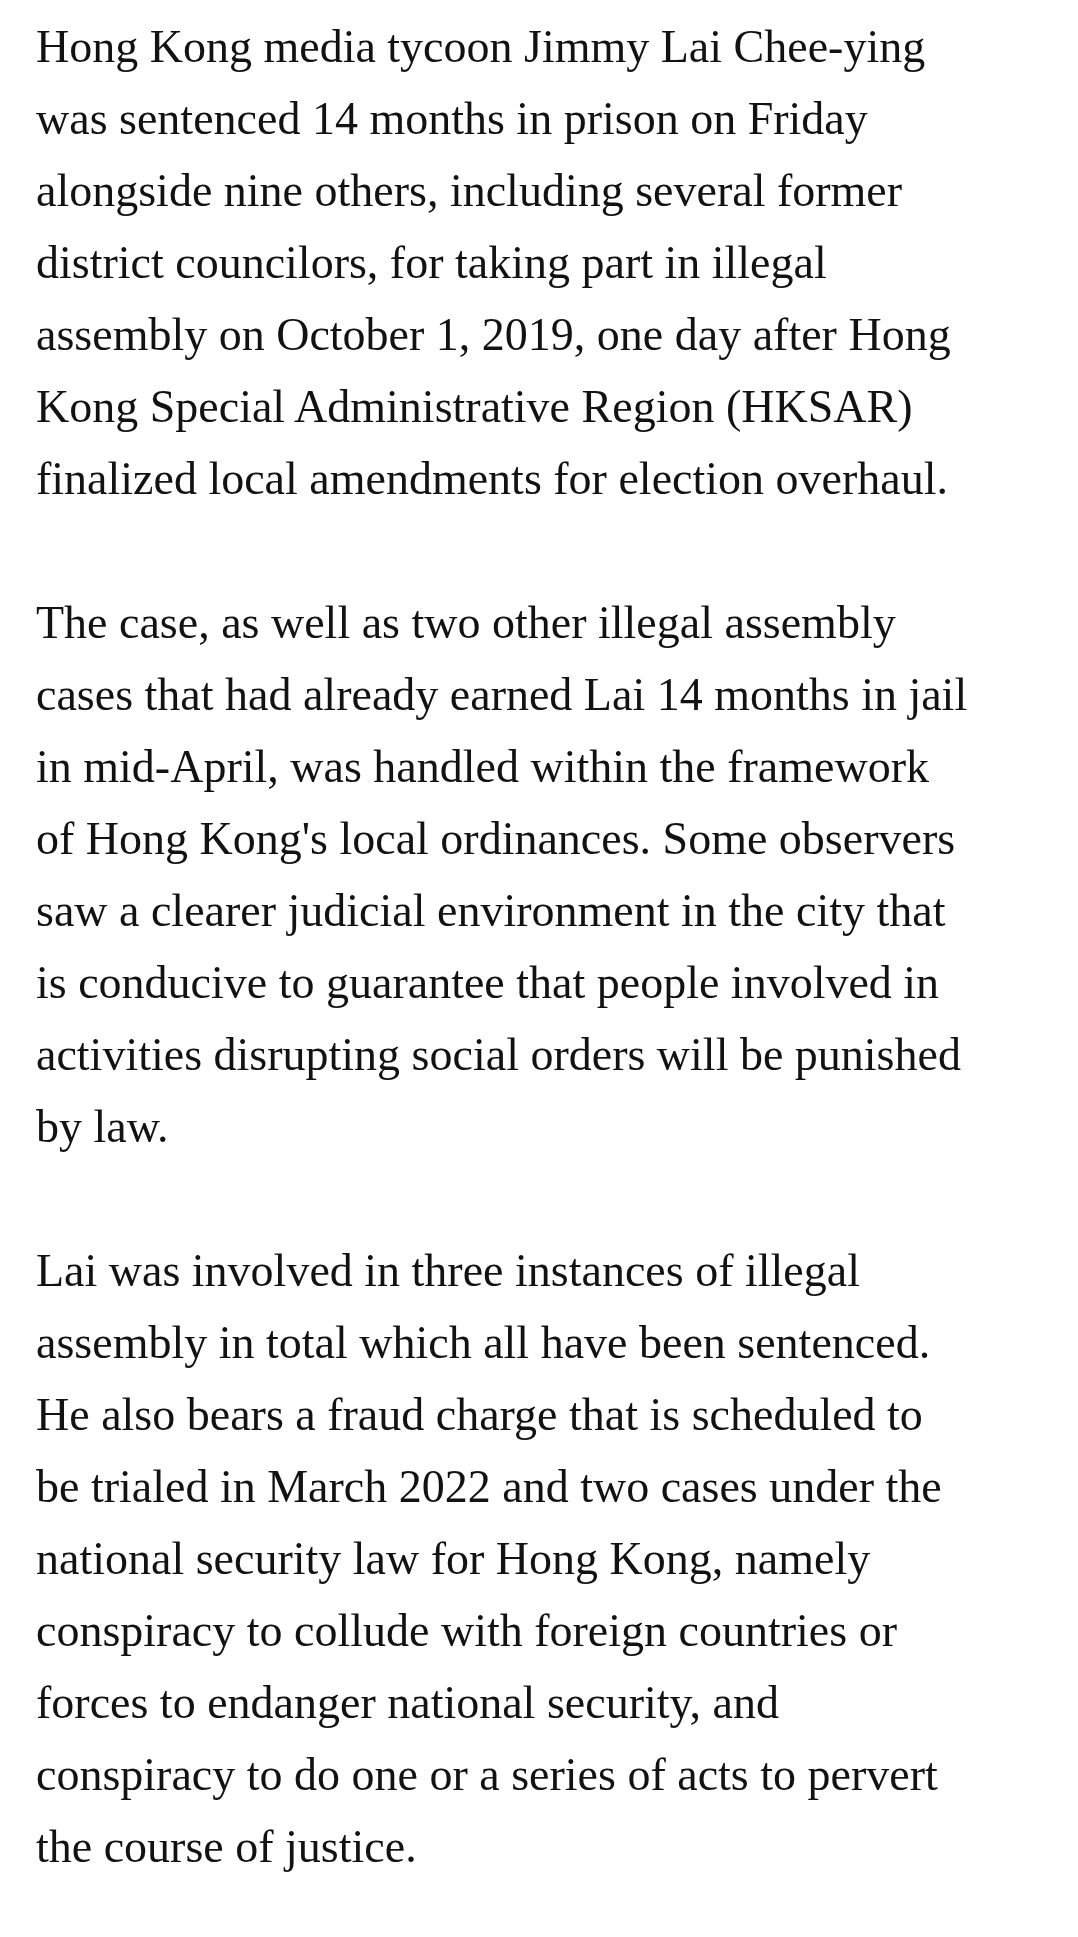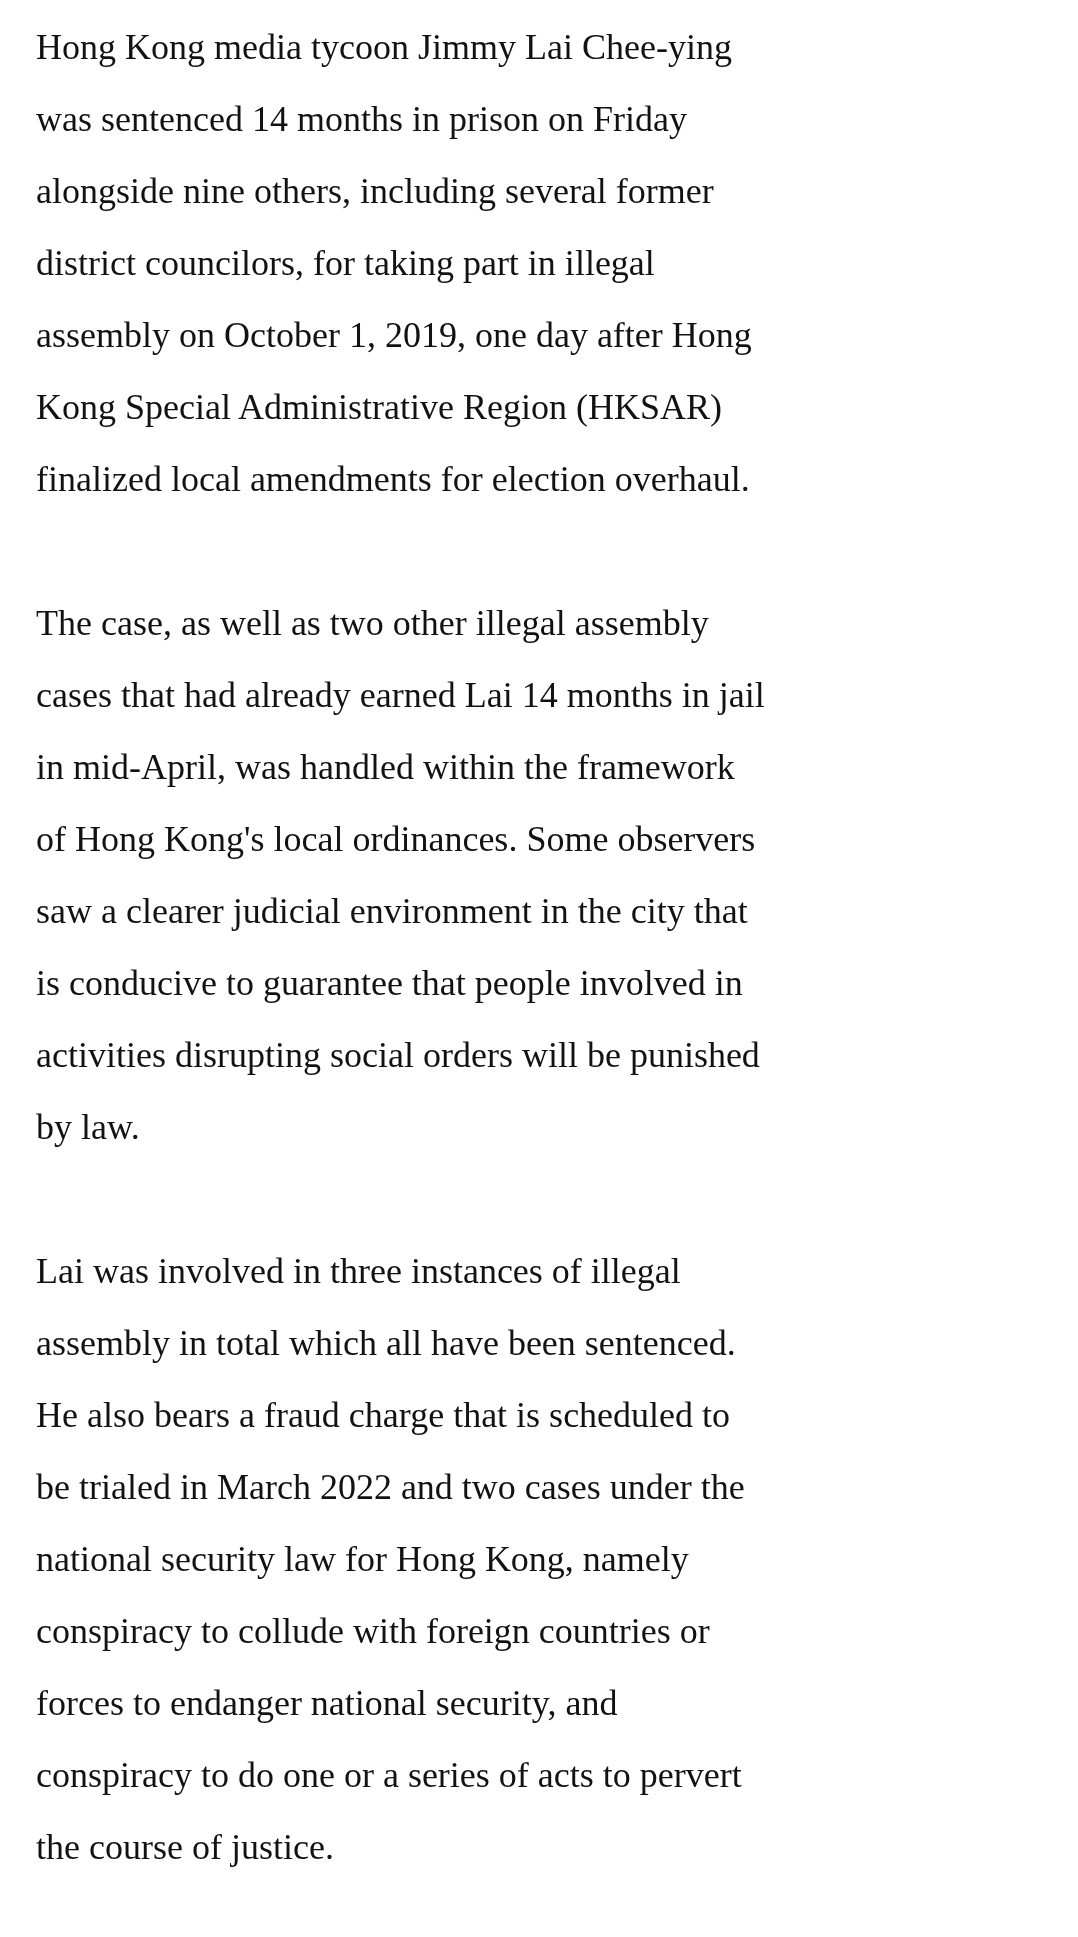--- a/index.html
+++ b/index.html
@@ -10,21 +10,21 @@
   body {
     width: 1078px;
     height: 1937px;
     overflow: hidden;
   }
   .article {
     box-sizing: border-box;
     width: 1078px;
     padding: 11px 36px 0 36px;
     font-family: "Liberation Serif", serif;
-    font-size: 36px;
+    font-size: 46px;
     line-height: 72px;
     color: #121212;
     text-align: left;
   }
   .article p {
     margin: 0 0 72px 0;
     white-space: pre-line; 
   }
   .article p:last-child {
     margin-bottom: 0;

